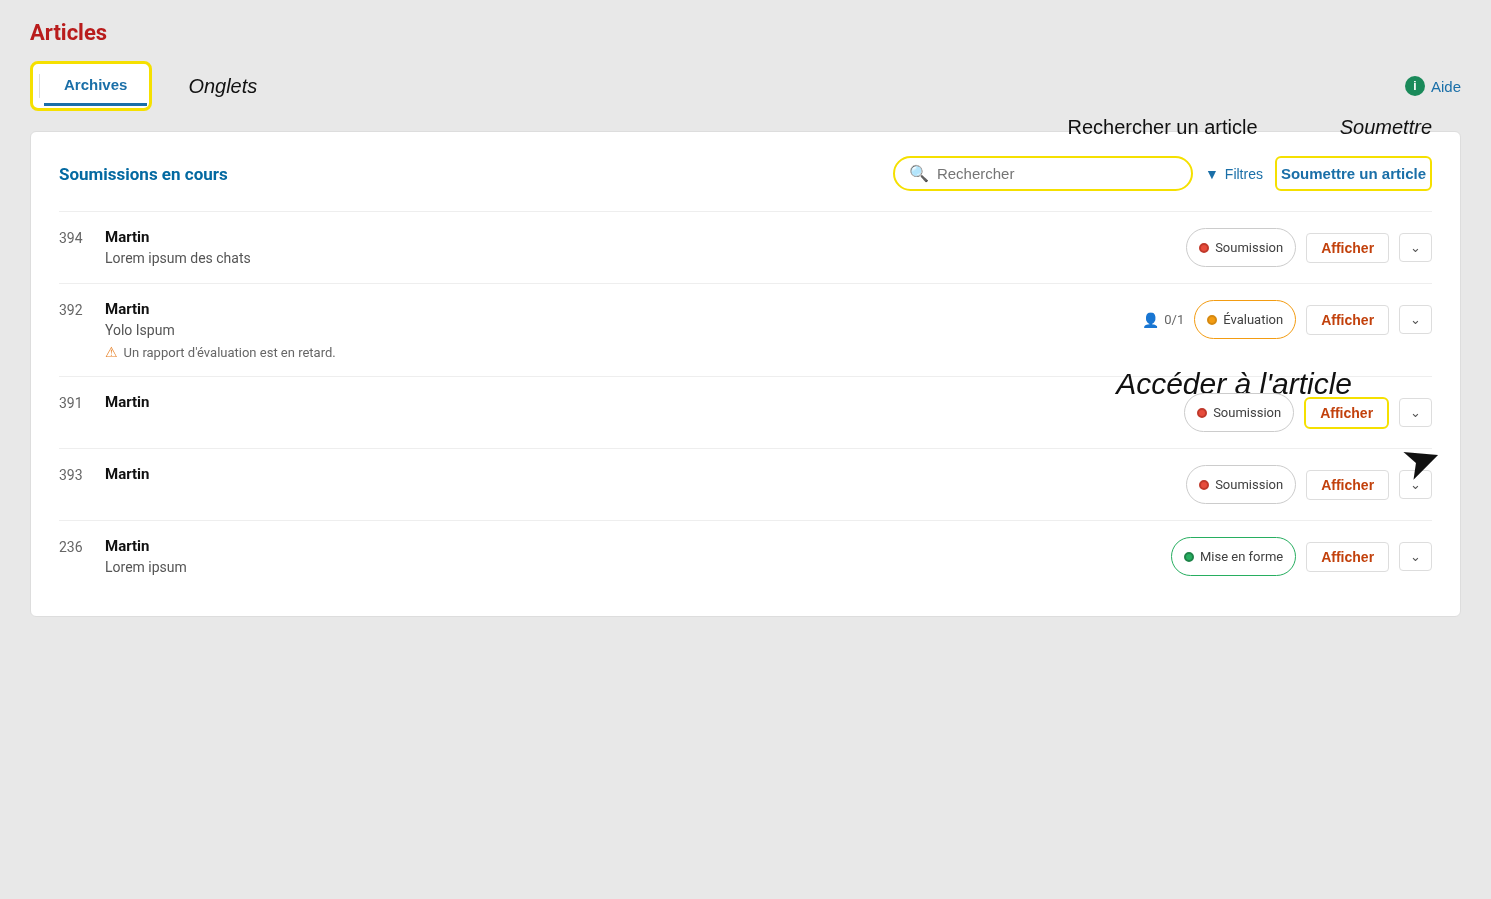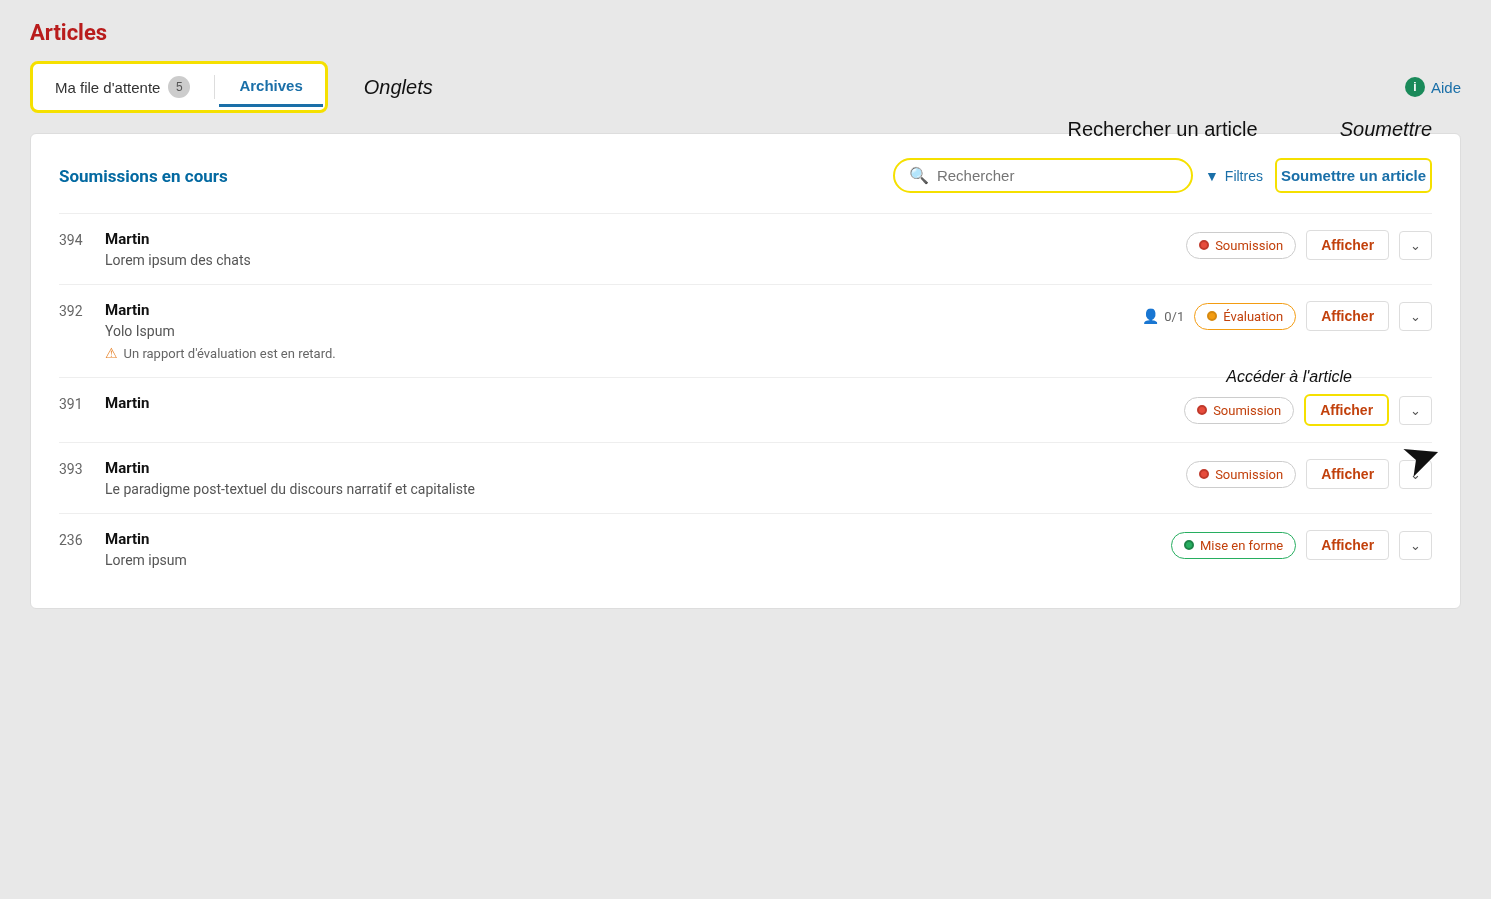--- a/index.html
+++ b/index.html
@@ -179,21 +179,21 @@
       font-size: 20px;
       color: #111;
       position: absolute;
       top: -40px;
       right: 0;
       white-space: nowrap;
     }
     .annotation-acceder {
       font-family: "Comic Sans MS", cursive, sans-serif;
       font-style: italic;
-      font-size: 16px;
+      font-size: 30px;
       color: #111;
       position: absolute;
       top: -10px;
       right: 80px;
       white-space: nowrap;
     }
     .header-right-wrapper {
       position: relative;
     }
     .submission-item {
@@ -241,23 +241,23 @@
       align-items: center;
       gap: 10px;
       flex-shrink: 0;
     }
     .status-badge {
       display: flex;
       align-items: center;
       gap: 6px;
       border: 1.5px solid #ccc;
       border-radius: 20px;
-      padding: 5px 12px;
+      padding: 11px 12px;
       font-size: 13px;
-      color: #c2410c;
+      color: #404040;
     }
     .status-dot {
       width: 10px;
       height: 10px;
       border-radius: 50%;
       display: inline-block;
     }
     .dot-red { background: #e74c3c; border: 2px solid #c0392b; }
     .dot-orange { background: #f39c12; border: 2px solid #d68910; }
     .dot-green { background: #27ae60; border: 2px solid #1e8449; }
@@ -298,24 +298,20 @@
     }
   </style>
 </head>
 <body>
 
 <h1 class="page-title">Articles</h1>
 
 <div class="tabs-row">
   <div style="display:flex; align-items:center; gap:16px;">
     <div class="tabs-container">
-      <button class="tab">
-        <span>Ma file d'attente</span>
-        <span class="badge">5</span>
-      </button>
       <div class="tab-divider"></div>
       <button class="tab active">
         <span>Archives</span>
       </button>
     </div>
     <span class="tab-label-annotation">Onglets</span>
   </div>
 
   <button class="help-btn">
     <span class="help-icon">i</span>
@@ -416,21 +412,20 @@
         </div>
         <button class="chevron-btn">⌄</button>
       </div>
     </div>
 
     <div class="submission-item">
       <div class="submission-left">
         <span class="submission-id">393</span>
         <div class="submission-info">
           <div class="author">Martin</div>
-          <div class="title">Le paradigme post-textuel du discours narratif et capitaliste</div>
         </div>
       </div>
       <div class="submission-right">
         <span class="status-badge">
           <span class="status-dot dot-red"></span>
           <span>Soumission</span>
         </span>
         <button class="view-btn">Afficher</button>
         <button class="chevron-btn">⌄</button>
       </div>

